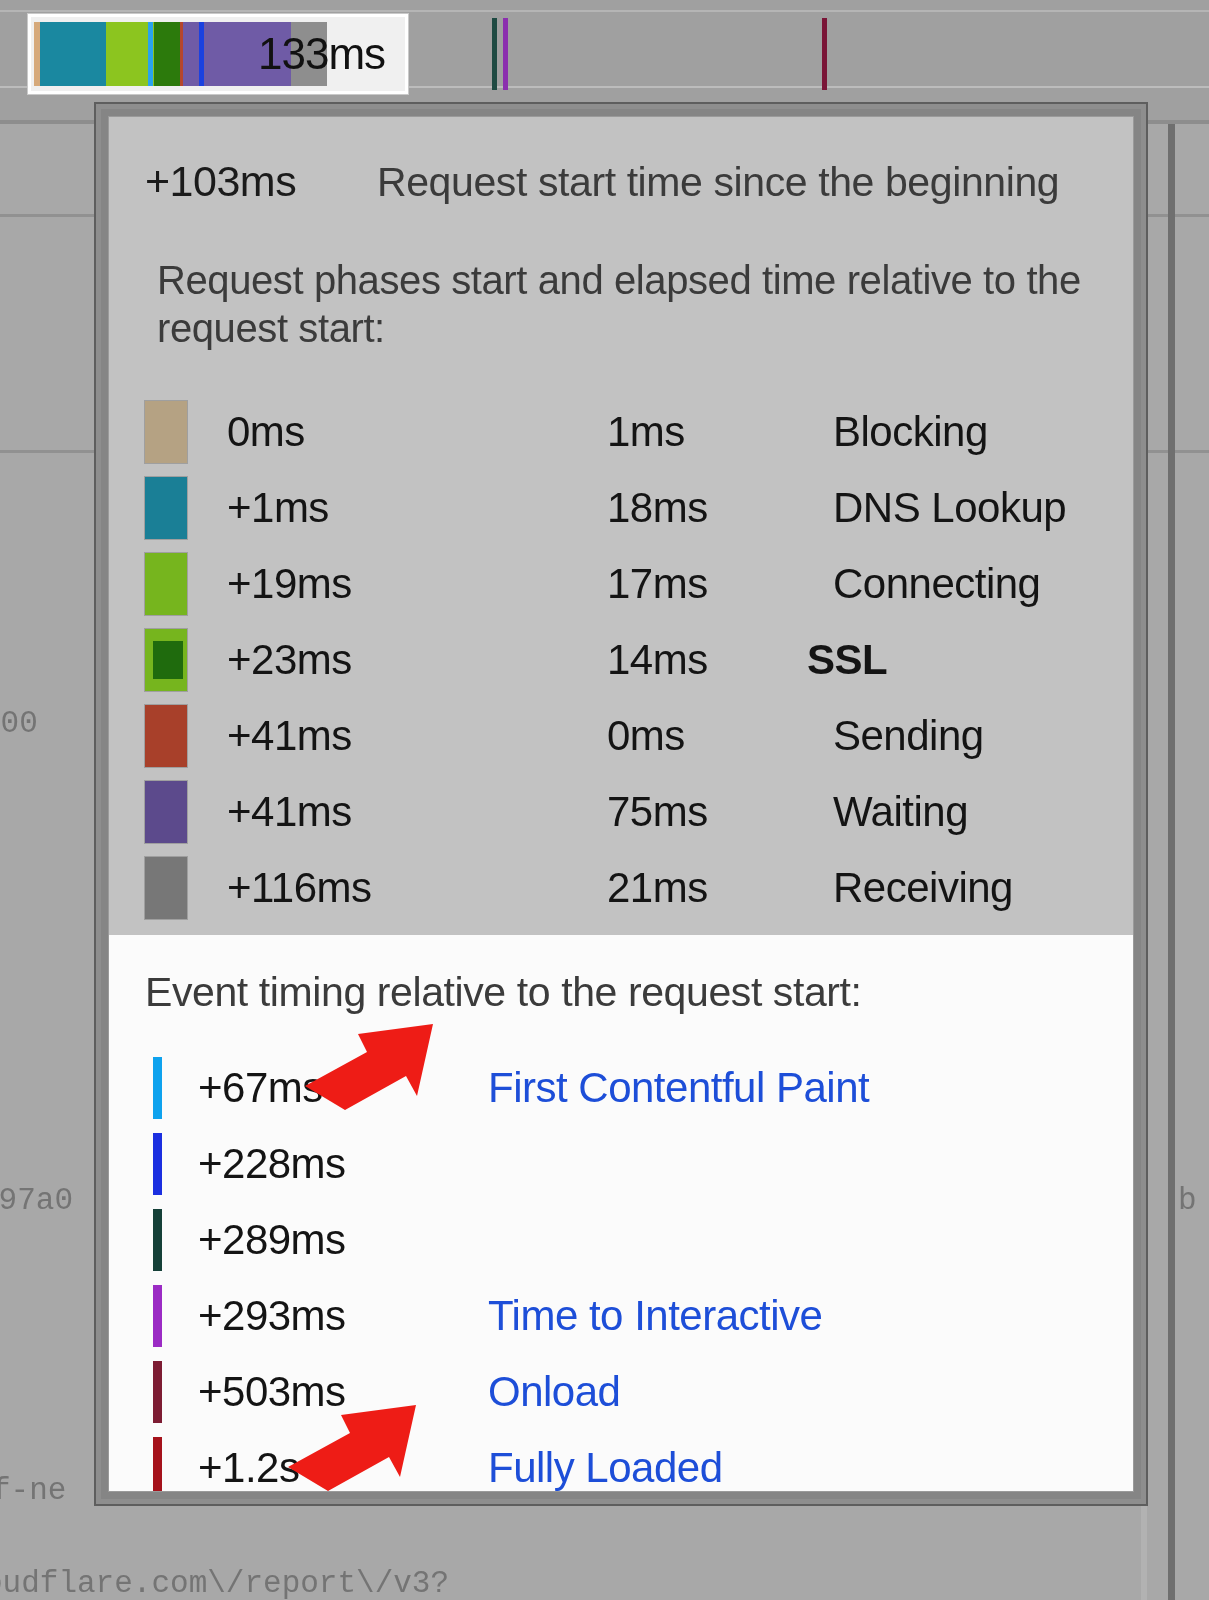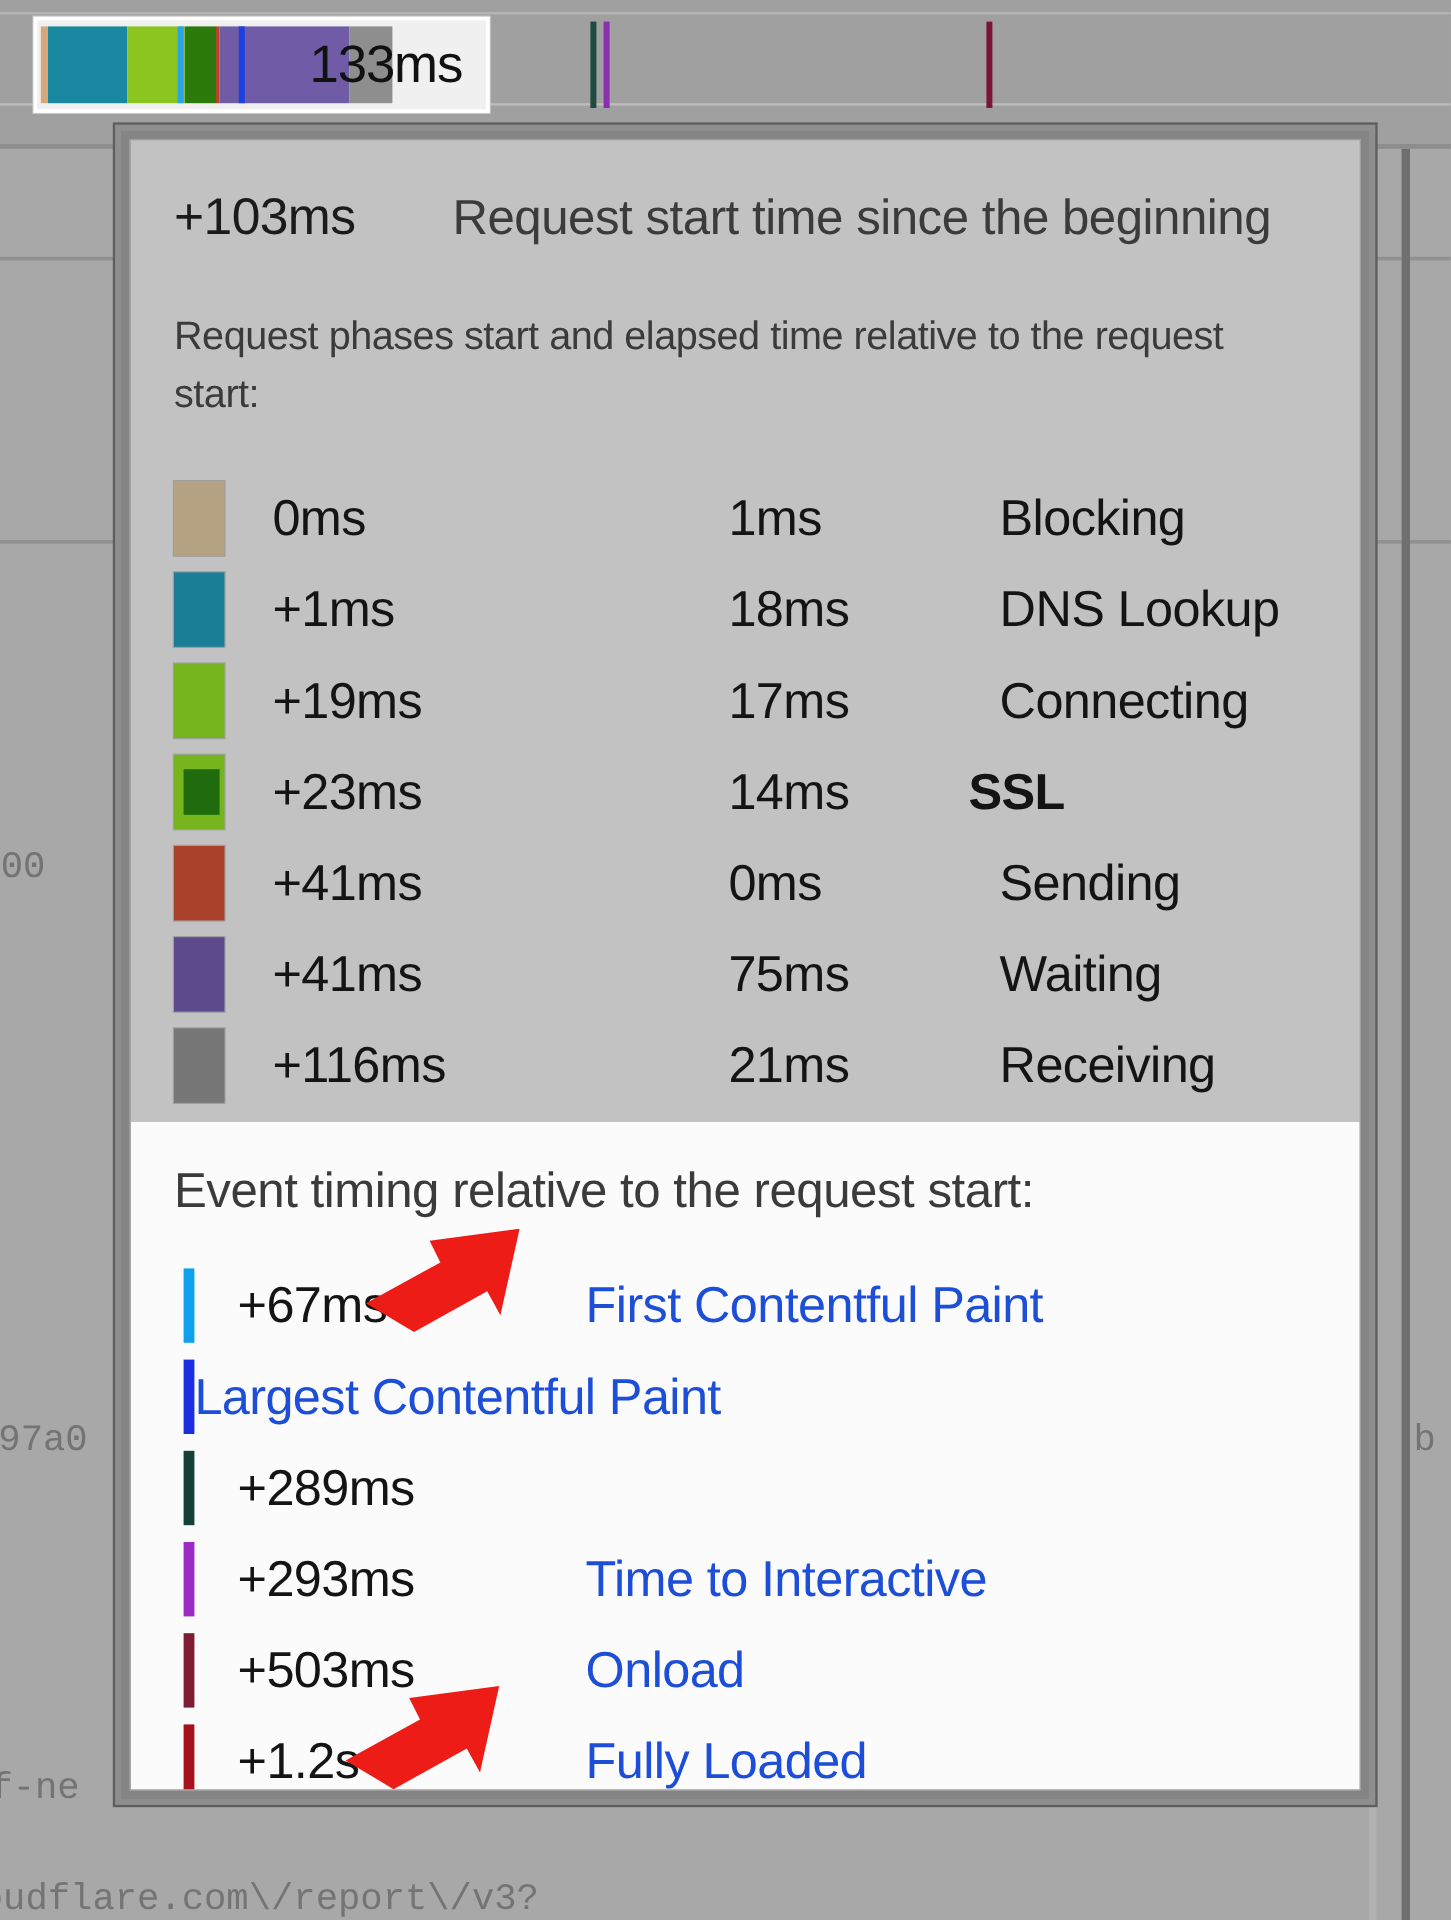--- a/index.html
+++ b/index.html
@@ -136,23 +136,23 @@
     width: 232px;
     letter-spacing: -0.5px;
   }
   .tt-head-desc {
     font-size: 41px;
     color: #3b3b3b;
     letter-spacing: -0.4px;
   }
 
   .tt-sub {
-    margin: 50px 0 0 36px;
+    margin: 50px 0 0 48px;
     width: 950px;
-    font-size: 33px;
+    font-size: 40px;
     line-height: 48px;
     color: #3b3b3b;
     letter-spacing: -0.4px;
   }
 
   .phase-list { margin-top: 42px; }
 
   .phase-row {
     display: flex;
     align-items: center;
@@ -347,21 +347,21 @@
       <div class="tt-events">
         <div class="tt-events-title">Event timing relative to the request start:</div>
         <div class="event-list" id="event-list">
             <div class="event-row">
               <div class="ev-bar" style="background: rgb(14, 162, 238);"></div>
               <div class="ev-time">+67ms</div>
               <div class="ev-name">First Contentful Paint</div>
             </div>
             <div class="event-row">
               <div class="ev-bar" style="background: rgb(27, 47, 224);"></div>
-              <div class="ev-name">Largest Contentful Paint</div>
+              <div class="ev-time">+228ms</div>
             </div>
             <div class="event-row">
               <div class="ev-bar" style="background: rgb(21, 64, 56);"></div>
               <div class="ev-time">+289ms</div>
             </div>
             <div class="event-row">
               <div class="ev-bar" style="background: rgb(155, 43, 196);"></div>
               <div class="ev-time">+293ms</div>
               <div class="ev-name">Time to Interactive</div>
             </div>

